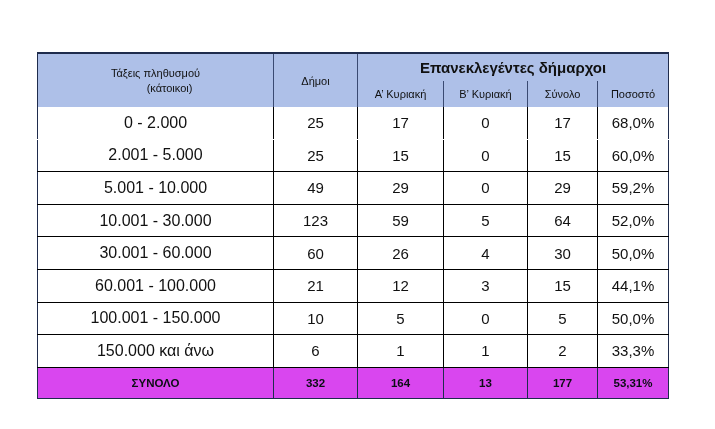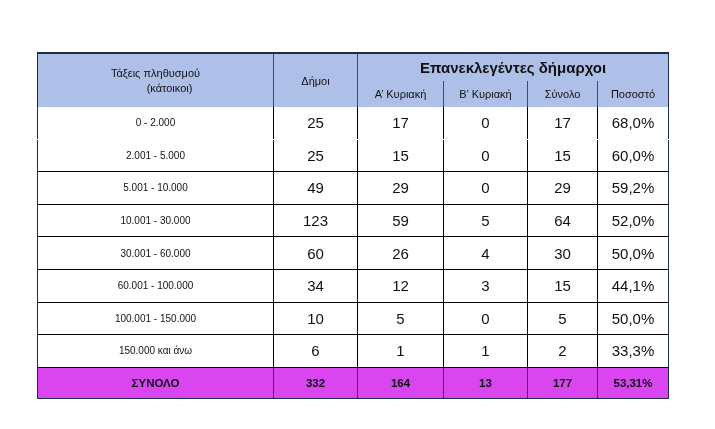--- a/index.html
+++ b/index.html
@@ -108,21 +108,21 @@
   }
   
   tbody tr.data > td.vrule { border-left: 1.3px solid #000000; }
 
   
   tbody tr.data.hairline > td { border-bottom: 1px solid #ffffff; }
   tbody tr.data.hairline > td.vrule { border-left-color: #000000; }
   
   tbody tr.data.gapline > td.vrule { border-left: 1.3px solid #000000; }
 
-  td.class-cell { font-size: 10px; }
+  td.class-cell { font-size: 16px; }
   td.num-cell   { font-size: 15px; }
 
   
   tr.total > td {
     height: 30px;
     background: #d946ef;
     font-weight: bold;
     font-size: 11.5px;
     color: #0b0e14;
     border-top: 1.5px solid #1f2c4d;
@@ -206,21 +206,21 @@
           <tr class="data">
             <td class="class-cell edge-l">30.001 - 60.000</td>
             <td class="num-cell vrule">60</td>
             <td class="num-cell vrule">26</td>
             <td class="num-cell vrule">4</td>
             <td class="num-cell vrule">30</td>
             <td class="num-cell vrule edge-r">50,0%</td>
           </tr>
           <tr class="data">
             <td class="class-cell edge-l">60.001 - 100.000</td>
-            <td class="num-cell vrule">34</td>
+            <td class="num-cell vrule">21</td>
             <td class="num-cell vrule">12</td>
             <td class="num-cell vrule">3</td>
             <td class="num-cell vrule">15</td>
             <td class="num-cell vrule edge-r">44,1%</td>
           </tr>
           <tr class="data">
             <td class="class-cell edge-l">100.001 - 150.000</td>
             <td class="num-cell vrule">10</td>
             <td class="num-cell vrule">5</td>
             <td class="num-cell vrule">0</td>

